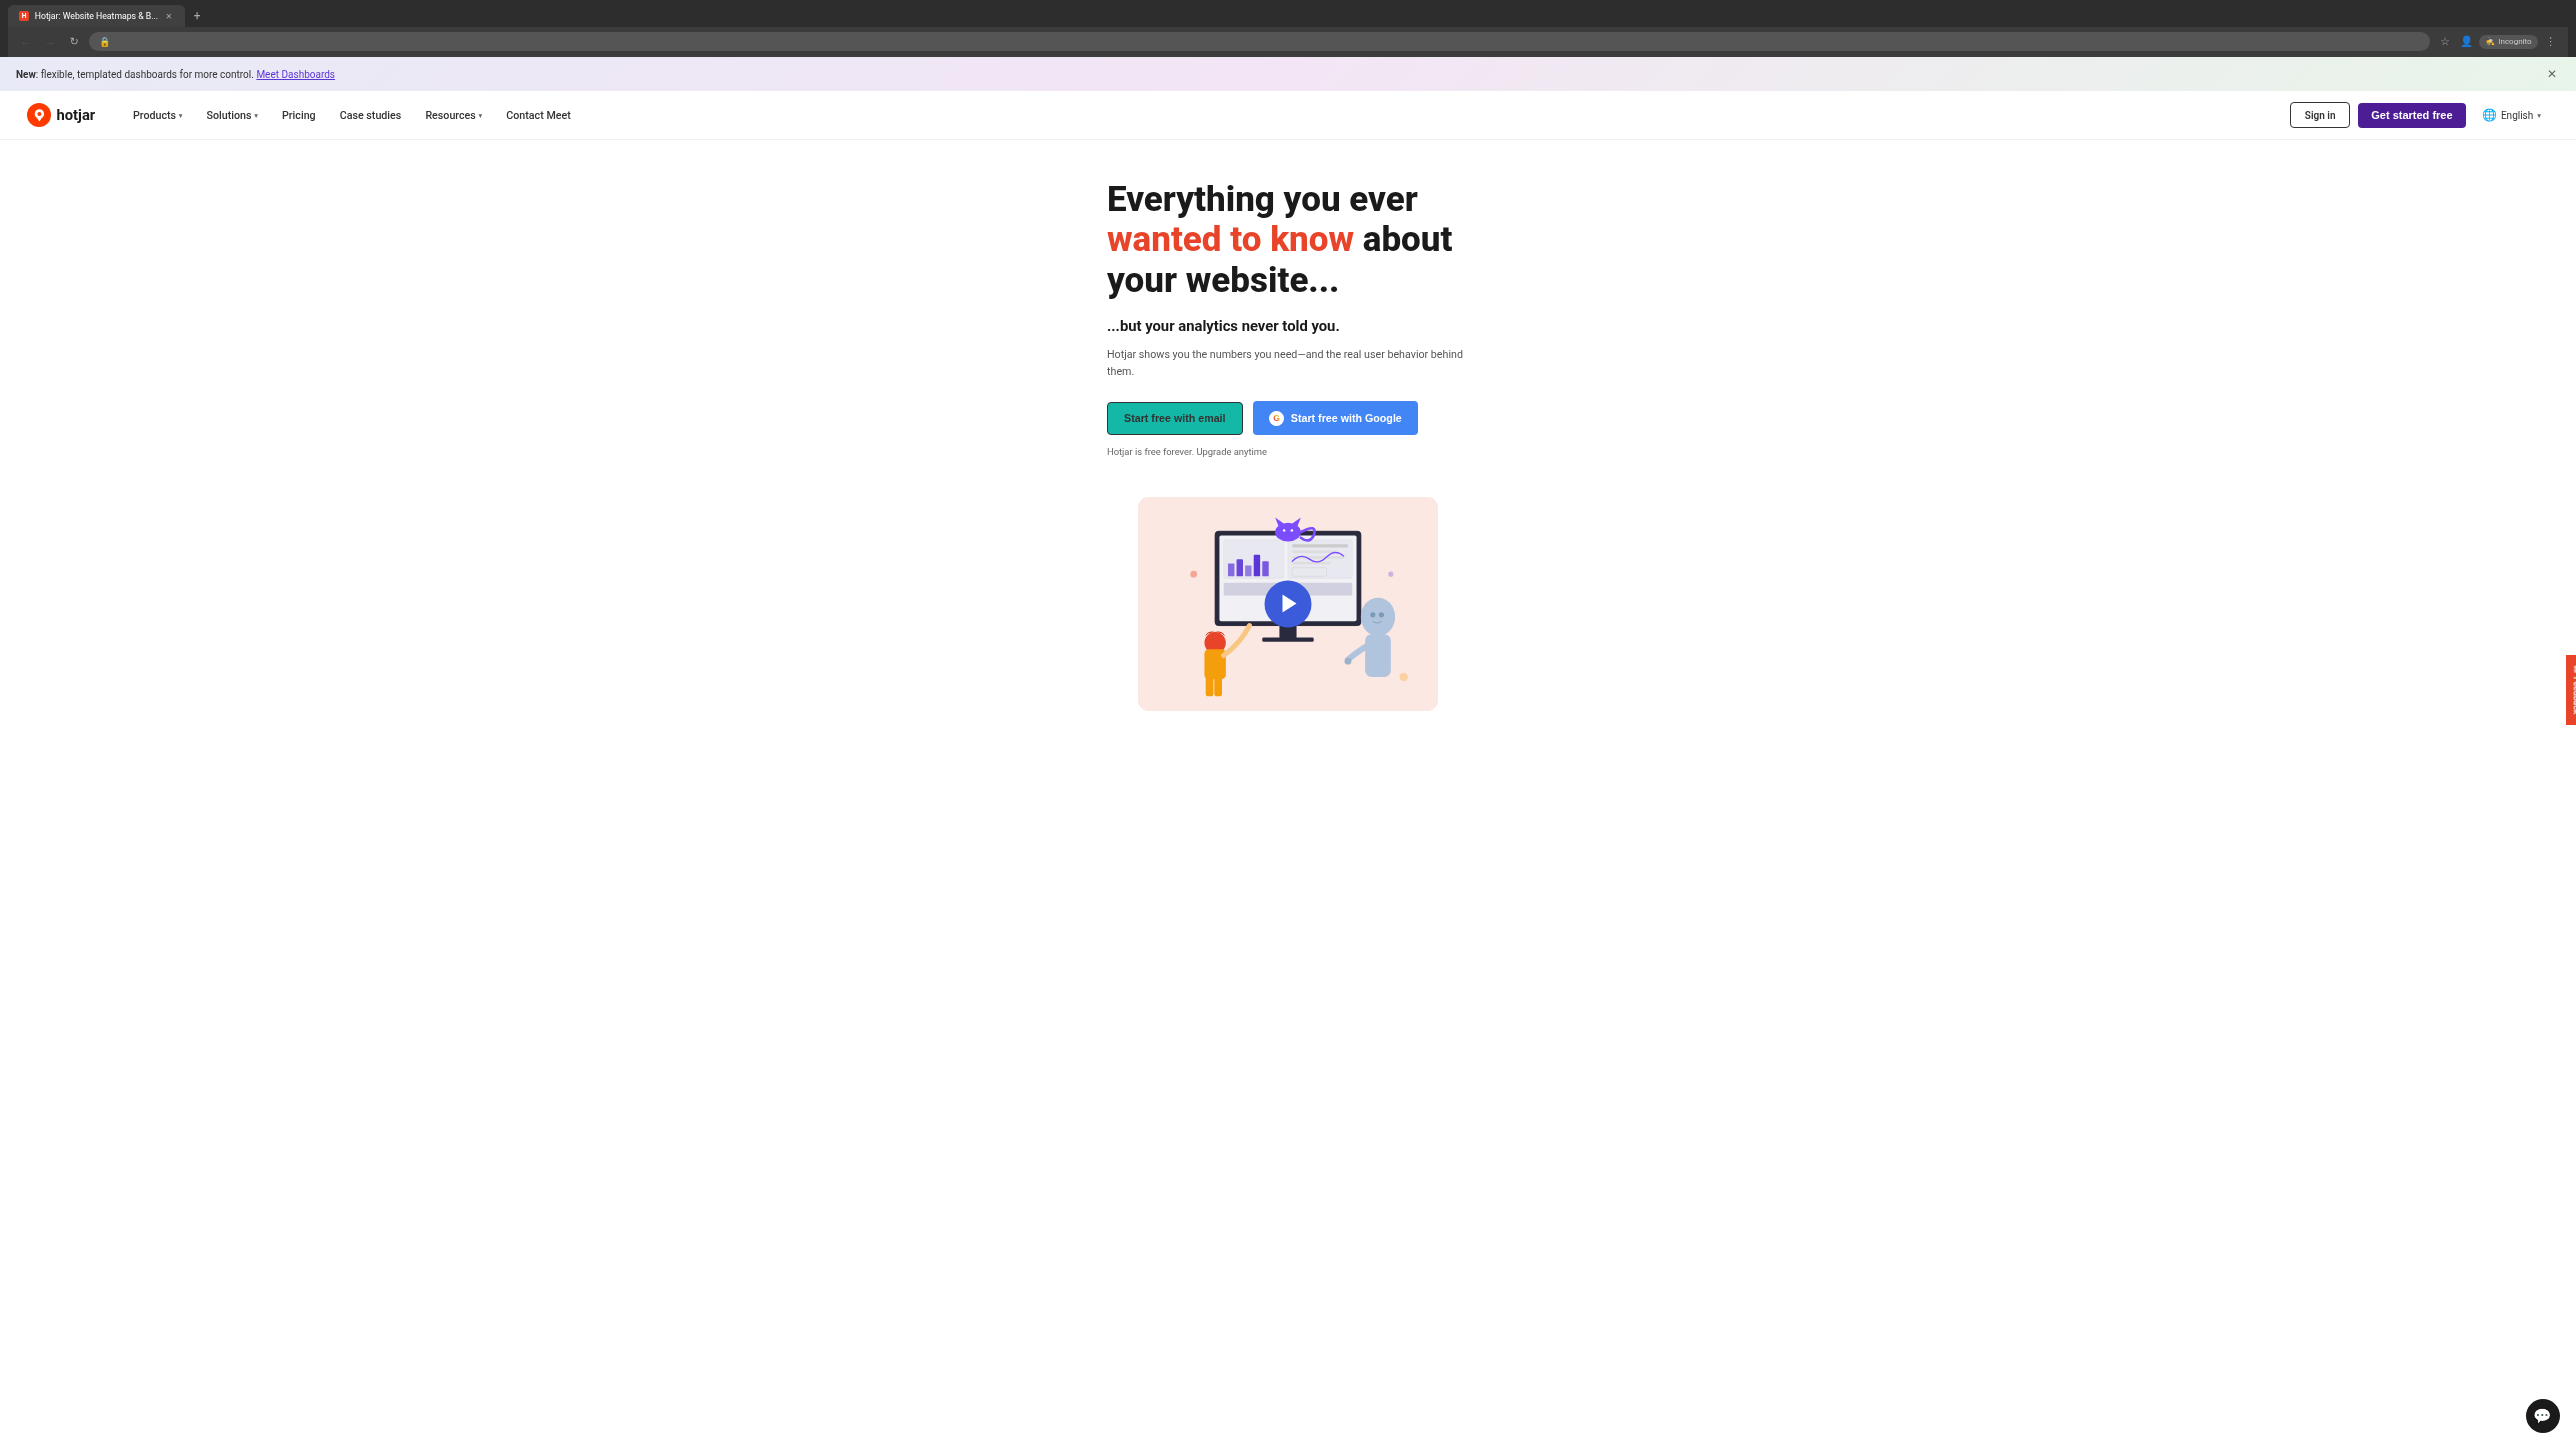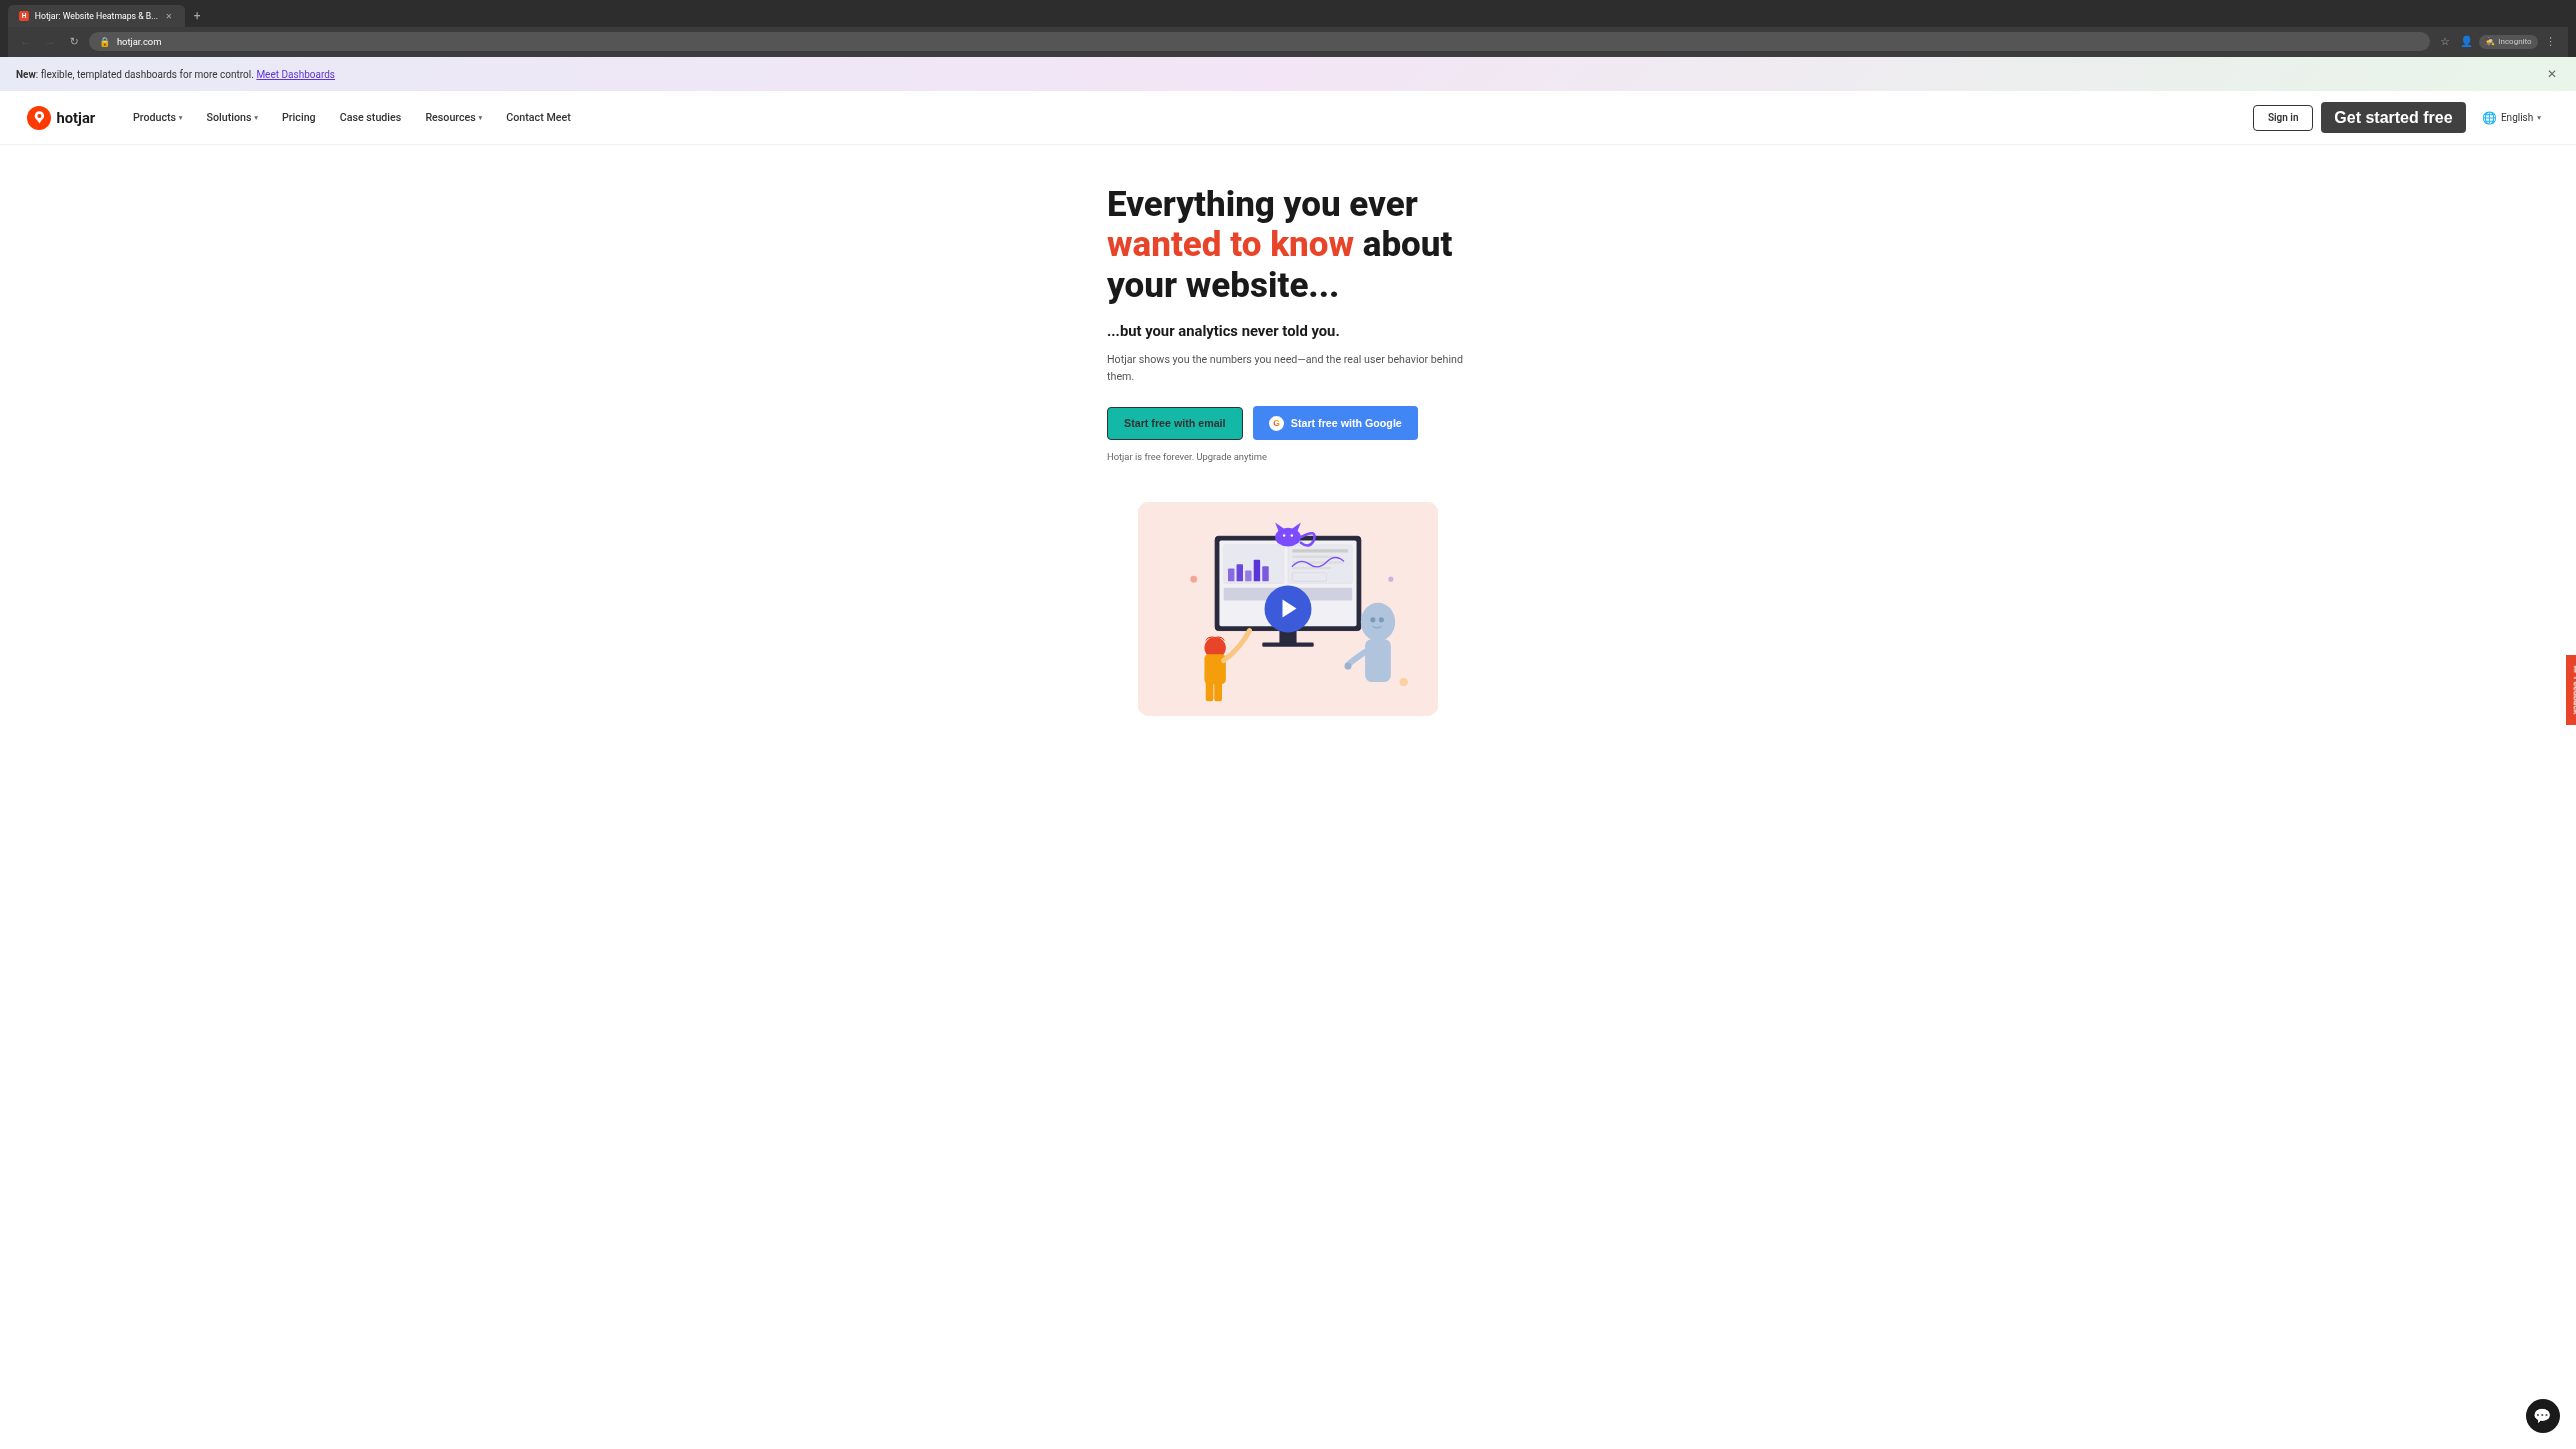--- a/index.html
+++ b/index.html
@@ -221,23 +221,23 @@
       color: #333;
       font-size: 10px;
       font-weight: 600;
       cursor: pointer;
       text-decoration: none;
     }
     .btn-get-started {
       padding: 6.7px 13.4px;
       border: none;
       border-radius: 4px;
-      background: #404040;
+      background: #4c1d95;
       color: #fff;
-      font-size: 16px;
+      font-size: 11px;
       font-weight: 600;
       cursor: pointer;
     }
     .lang-selector {
       display: flex;
       align-items: center;
       gap: 4px;
       padding: 5.4px 8px;
       border-radius: 4px;
       cursor: pointer;
@@ -431,21 +431,20 @@
       <div class="tab-close">✕</div>
     </div>
     <div class="tab-new">+</div>
   </div>
   <div class="browser-nav-bar">
     <div class="nav-btn disabled">←</div>
     <div class="nav-btn disabled">→</div>
     <div class="nav-btn">↻</div>
     <div class="address-bar">
       <span>🔒</span>
-      <span class="address-bar-url">hotjar.com</span>
     </div>
     <div class="nav-right-icons">
       <div class="nav-right-icon">☆</div>
       <div class="nav-right-icon">👤</div>
       <div class="incognito-badge">
         <span>🕵️</span>
         <span>Incognito</span>
       </div>
       <div class="nav-right-icon">⋮</div>
     </div>

